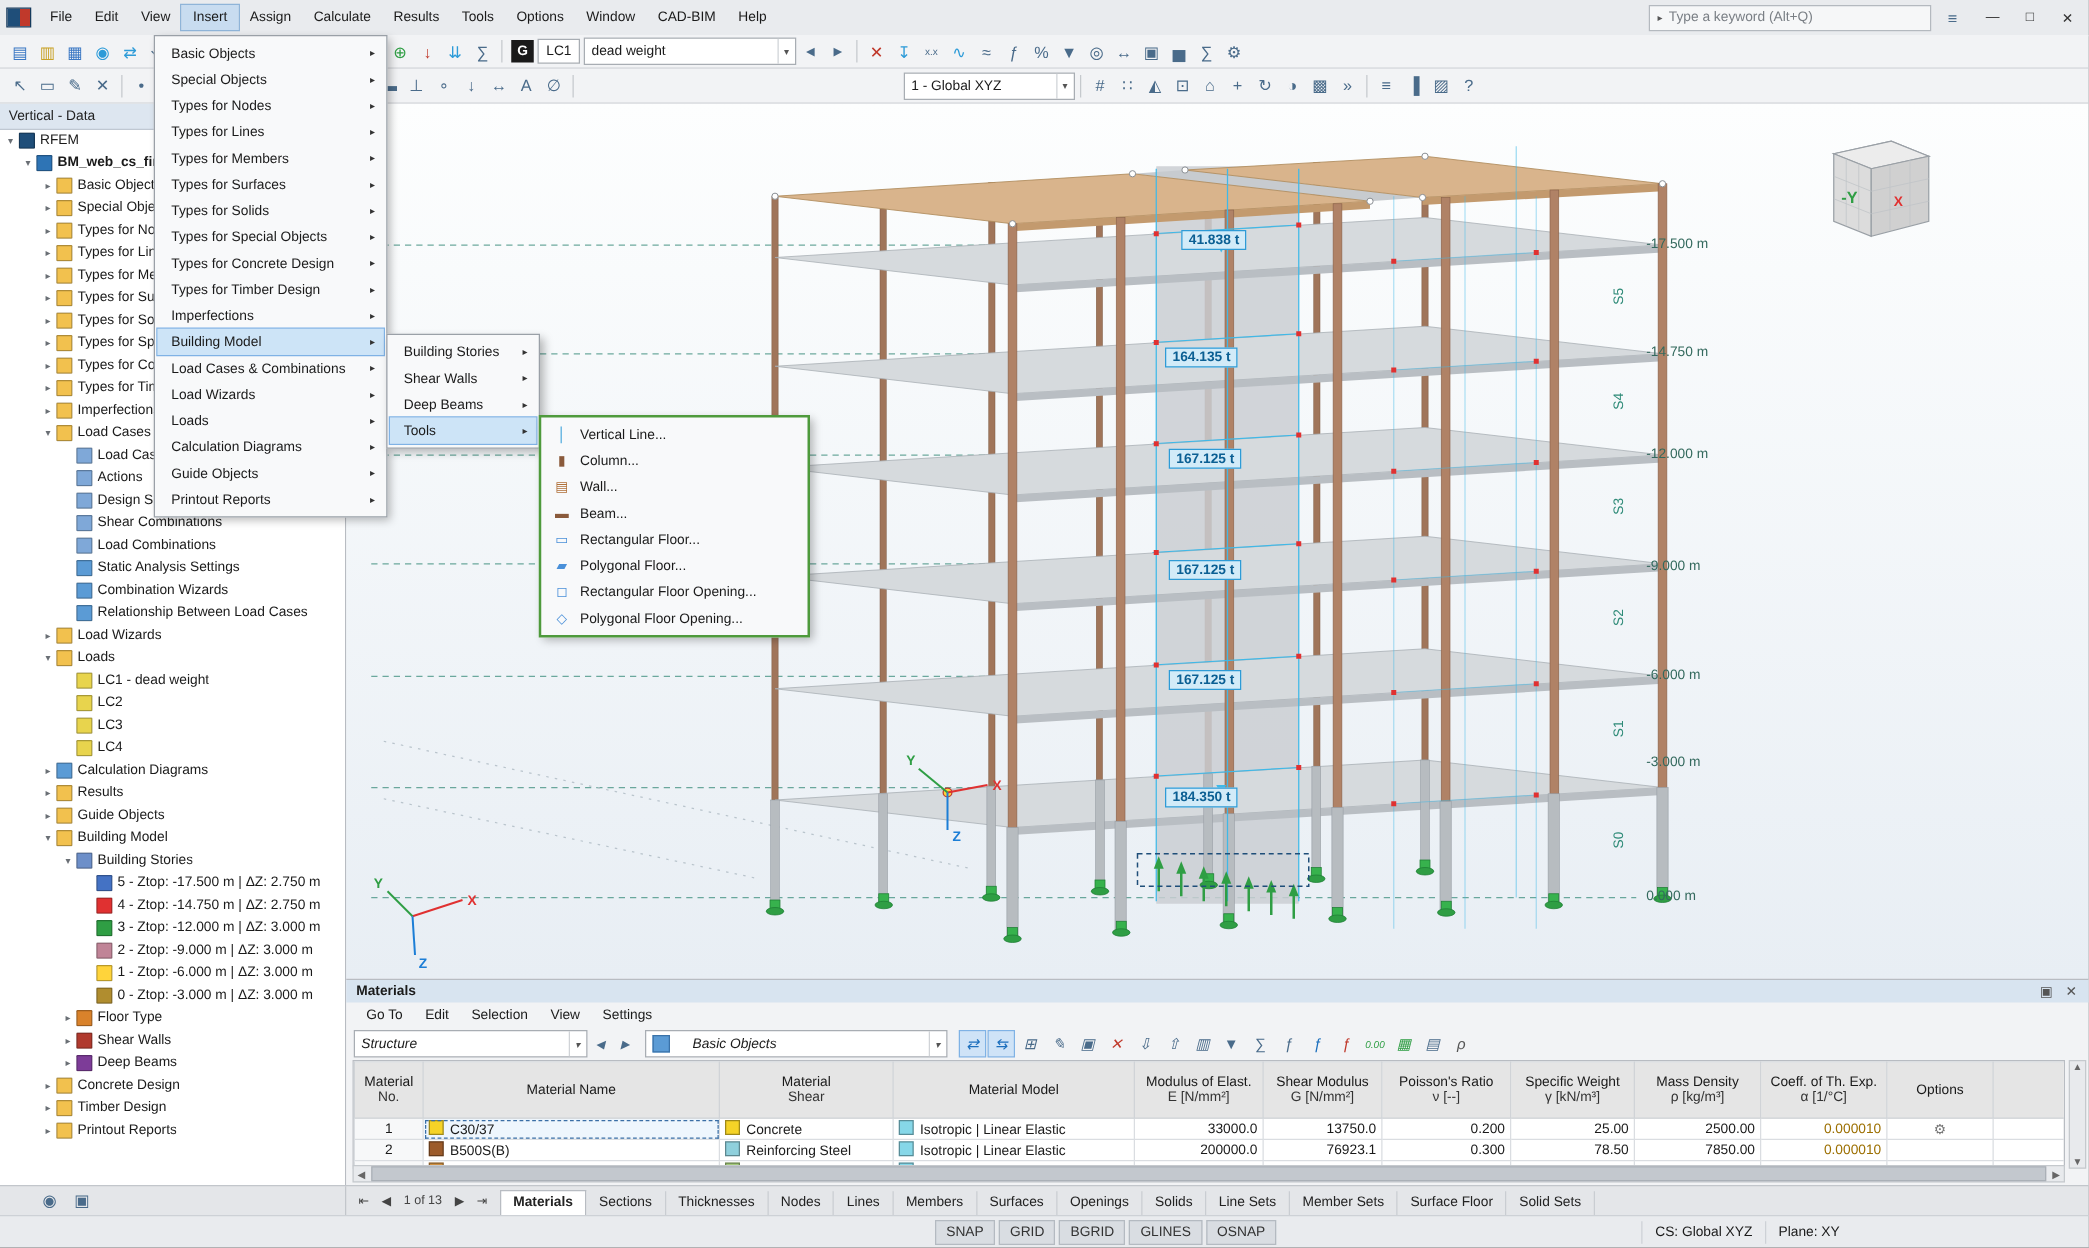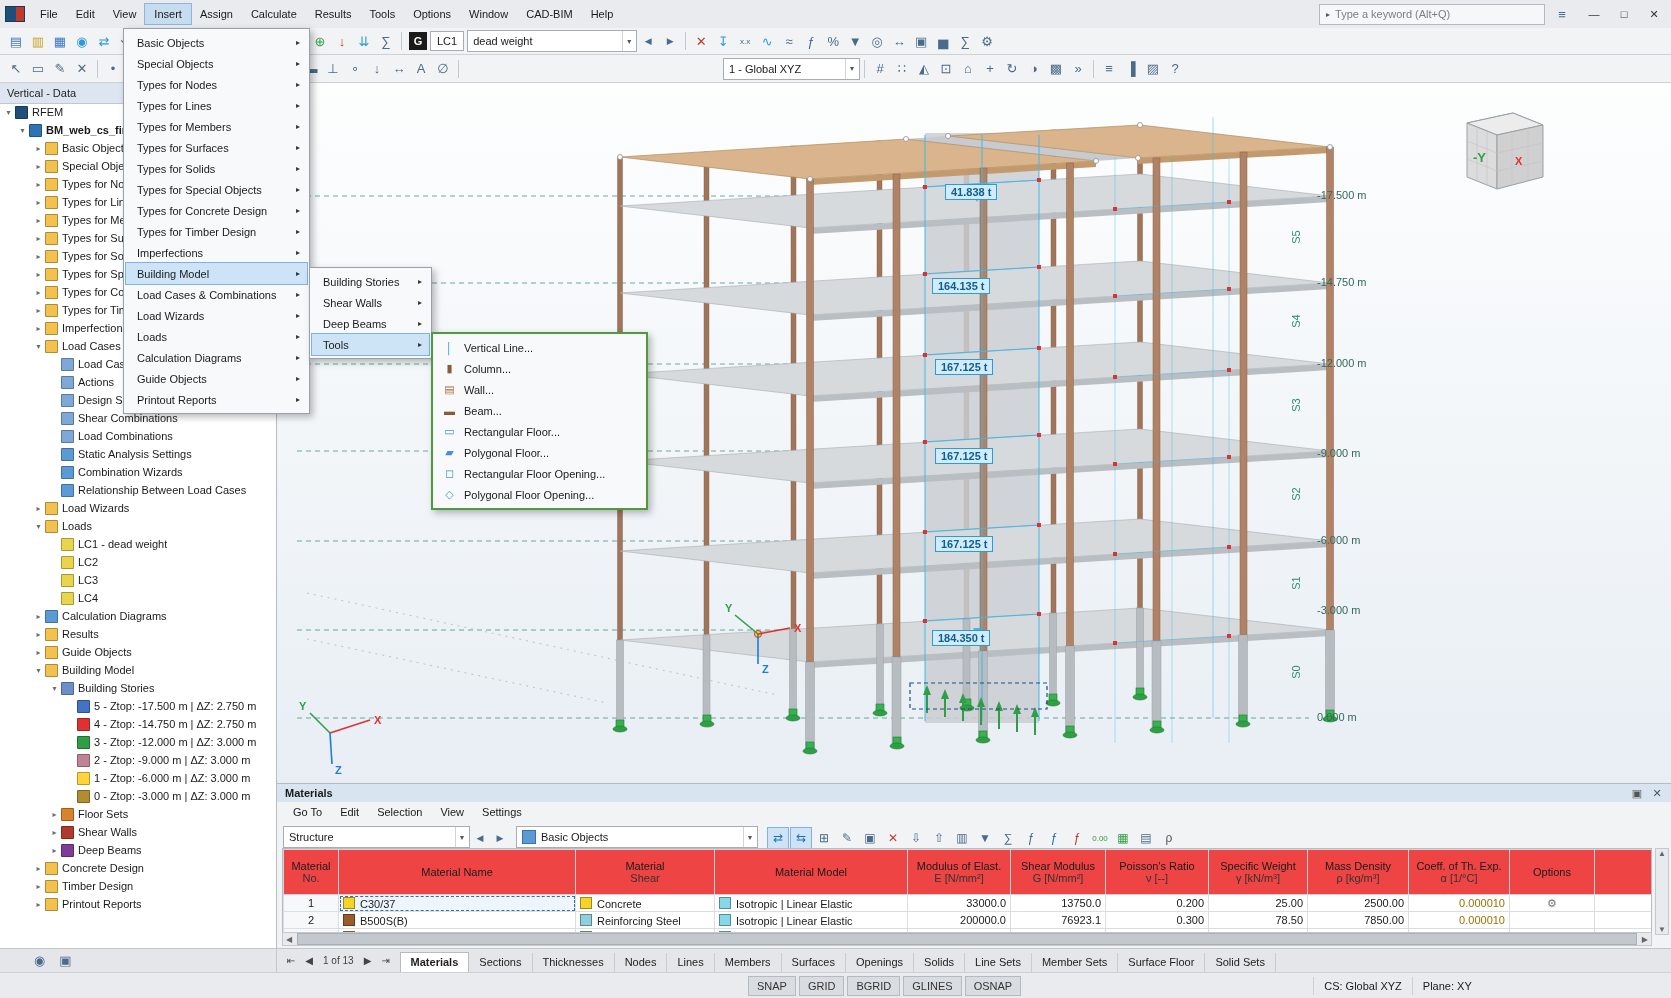--- a/index.html
+++ b/index.html
@@ -14,21 +14,21 @@
   .searchbox .chev{font-size:8px;color:#555;}
   .mb-ico{width:22px;text-align:center;color:#4a6b8a;font-size:13px;}
   .win-controls{display:flex;}
   .win-controls span{width:30px;height:24px;display:flex;align-items:center;justify-content:center;font-size:11px;color:#333;}
   
   .toolbar{position:absolute;left:0;width:100%;display:flex;align-items:center;background:#f2f3f5;border-bottom:1px solid #cdd1d6;padding-left:5px;box-sizing:border-box;}
   #toolbar1{top:28px;height:27px;}
   #tool2{top:55px;height:28px;}
   .tbtn{min-width:22px;height:21px;display:inline-flex;align-items:center;justify-content:center;font-size:13px;color:#4a6b8a;border-radius:2px;flex:none;}
   .tsep{width:1px;height:18px;background:#c5c9cd;margin:0 4px;flex:none;}
-  .combo{height:20px;background:#fff;border:1px solid #a8adb3;display:flex;align-items:center;padding:0 5px;gap:5px;flex:none;}
+  .combo{height:20px;background:#fff;border:1px solid #a8adb3;display:flex;align-items:center;padding:0 5px;gap:18px;flex:none;}
   .combo .arrow{font-size:8px;color:#555;border-left:1px solid #d0d3d7;padding-left:4px;align-self:stretch;display:flex;align-items:center;}
   .gbadge{width:18px;height:18px;background:#1a1a1a;color:#fff;font-weight:bold;display:flex;align-items:center;justify-content:center;margin:0 3px;flex:none;}
   .lcbox{height:18px;border:1px solid #a8adb3;background:#fff;display:flex;align-items:center;padding:0 6px;flex:none;}
   
   .navigator{position:absolute;left:0;top:83px;width:277px;height:865px;background:#fff;border-right:1px solid #b8bcc2;box-sizing:border-box;}
   .nav-header{height:20px;background:#dde6f0;border-bottom:1px solid #c0c8d2;display:flex;align-items:center;padding:0 4px 0 7px;color:#222;}
   .nav-header .x{margin-left:auto;width:16px;text-align:center;color:#555;}
   .tree{position:absolute;top:20px;left:0;right:0;bottom:0;overflow:hidden;}
   .trow{height:18px;display:flex;align-items:center;white-space:nowrap;}
   .trow[data-depth="0"]{padding-left:3px;}
@@ -55,27 +55,27 @@
   .menu-row.hl{background:#cde4f7;outline:1px solid #7fb2e5;}
   .menu-row .marrow{margin-left:auto;font-size:8px;color:#333;}
   .menu-row .mico{width:15px;height:15px;margin:0 7px 0 -4px;display:flex;align-items:center;justify-content:center;font-size:11px;flex:none;}
   
   .materials{position:absolute;left:277px;top:783px;width:1394px;height:165px;background:#f2f3f5;border-top:1px solid #b8bcc2;box-sizing:border-box;}
   .mat-header{height:18px;background:#d8e4f0;display:flex;align-items:center;padding:0 5px 0 8px;font-weight:bold;}
   .mat-header .hico{margin-left:auto;display:flex;gap:2px;font-weight:normal;}
   .mat-header .hico span{width:18px;text-align:center;color:#555;}
   .mat-menus{height:20px;display:flex;align-items:center;gap:2px;padding-left:8px;}
   .mat-menus span{padding:2px 8px;}
-  .mat-toolbar{height:26px;display:flex;align-items:flex-end;padding-left:6px;}
+  .mat-toolbar{height:26px;display:flex;align-items:center;padding-left:6px;font-style:italic;}
   .mbtn{min-width:20px;height:20px;display:inline-flex;align-items:center;justify-content:center;font-size:12px;color:#4a6b8a;flex:none;}
   .mbtn.pressed{background:#cfe3f7;outline:1px solid #7fb2e5;}
   .mini-ico{width:12px;height:12px;background:#5b9bd5;border:1px solid #3a72a8;flex:none;}
   .tablewrap{position:absolute;left:5px;top:64px;width:1370px;height:87px;background:#fff;border:1px solid #b8bcc2;overflow:hidden;box-sizing:border-box;}
   table.mat{border-collapse:collapse;table-layout:fixed;width:1360px;}
-  table.mat th{background:#ef4444;border:1px solid #d0d3d7;font-weight:normal;padding:1px 3px;height:42px;vertical-align:middle;}
+  table.mat th{background:#e5e5e5;border:1px solid #d0d3d7;font-weight:normal;padding:1px 3px;height:42px;vertical-align:middle;}
   table.mat th .l1{white-space:nowrap;}
   table.mat th .l2{white-space:nowrap;color:#333;}
   table.mat td{border:1px solid #dadde1;padding:0 4px;height:16px;white-space:nowrap;overflow:hidden;}
   td.cno{text-align:center;background:#f7f8f9;}
   td.num{text-align:right;}
   td.alpha{text-align:right;color:#9c6f00;}
   .sw{display:inline-block;width:10px;height:10px;border:1px solid rgba(0,0,0,.35);margin-right:5px;vertical-align:-1px;}
   .cell-focus{outline:1px dashed #3a6ea5;outline-offset:-2px;background:#eef6fd;}
   .vscroll{position:absolute;right:2px;top:64px;width:14px;height:87px;background:#e8eaed;border:1px solid #c5c9cd;display:flex;flex-direction:column;justify-content:space-between;align-items:center;font-size:8px;color:#666;box-sizing:border-box;}
   .hscroll{position:absolute;left:5px;bottom:2px;width:1370px;height:14px;background:#e8eaed;border:1px solid #c5c9cd;display:flex;align-items:center;justify-content:space-between;font-size:8px;color:#666;box-sizing:border-box;}
@@ -496,21 +496,21 @@
 
         <div class="trow" data-depth="4" title="0 - Ztop: -3.000 m | ΔZ: 3.000 m">
           <span class="exp"></span>
           <span class="tico" style="background:#b08d2f"></span>
           <span class="tlabel">0 - Ztop: -3.000 m | ΔZ: 3.000 m</span>
         </div>
 
         <div class="trow" data-depth="3" title="Floor Sets">
           <span class="exp">▸</span>
           <span class="tico" style="background:#d9822b"></span>
-          <span class="tlabel">Floor Sets</span>
+          <span class="tlabel">Floor Type</span>
         </div>
 
         <div class="trow" data-depth="3" title="Shear Walls">
           <span class="exp">▸</span>
           <span class="tico" style="background:#b03a2e"></span>
           <span class="tlabel">Shear Walls</span>
         </div>
 
         <div class="trow" data-depth="3" title="Deep Beams">
           <span class="exp">▸</span>

